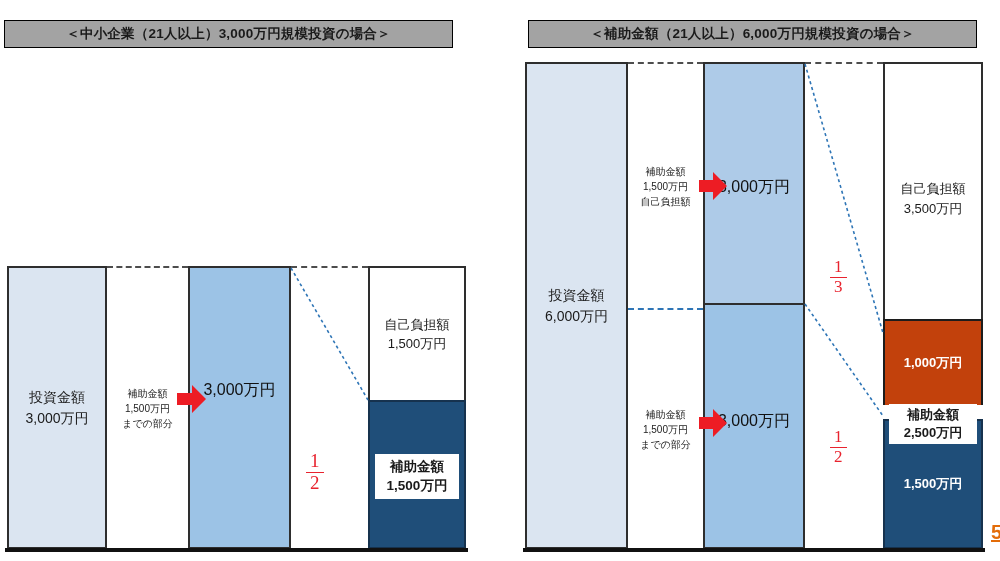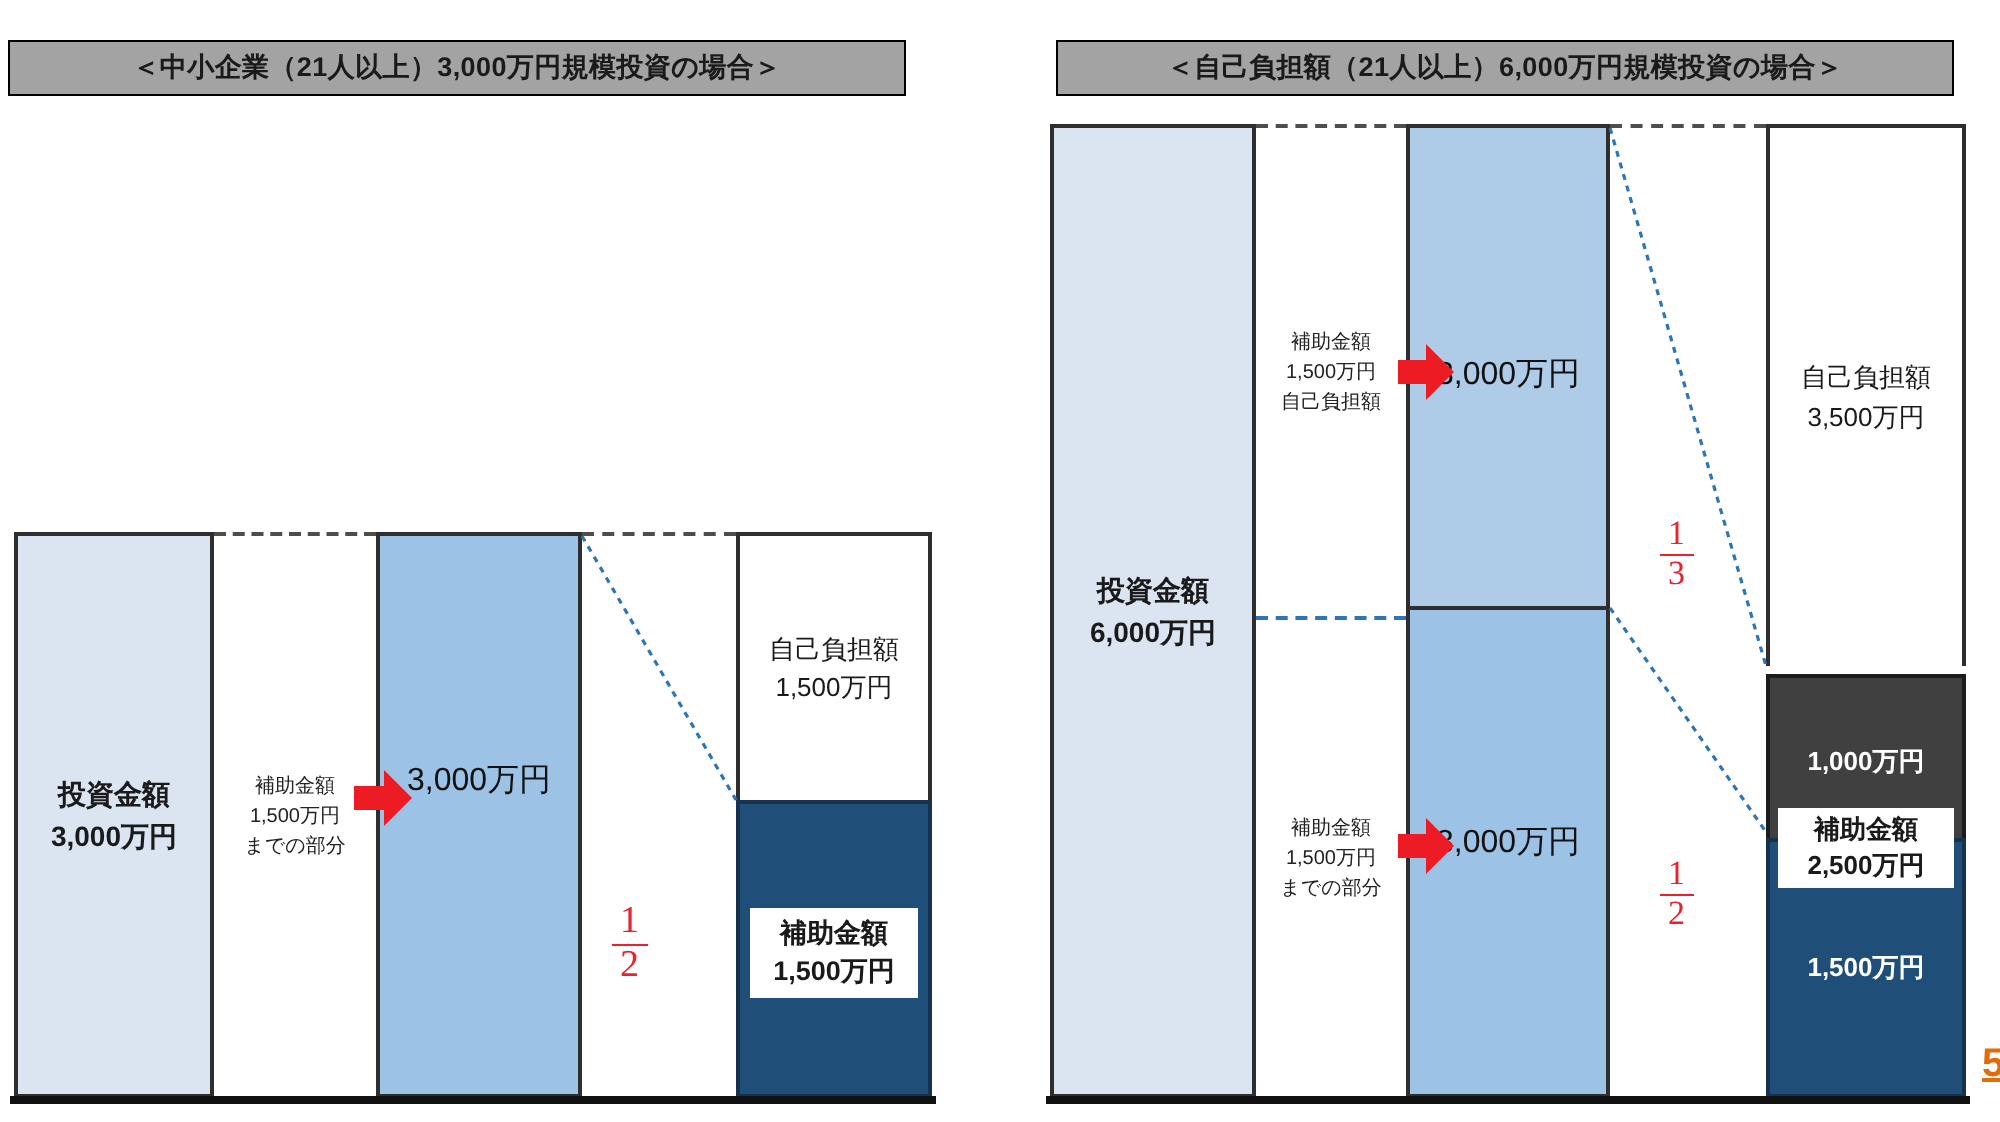--- a/index.html
+++ b/index.html
@@ -16,21 +16,21 @@
     font-size:13.5px; font-weight:bold; letter-spacing:0.2px;
     background:#a3a3a3;
   }
   .col { box-sizing:border-box; }
   .bordered { border:2px solid #2e2e2e; }
   .dashed-top { border-top:2px dashed #4d4d4d; }
   .flex-center {
     display:flex; flex-direction:column; align-items:center;
     justify-content:center; text-align:center;
   }
-  .lbl-bold { font-weight:bold; font-size:14px; line-height:1.45; }
+  .lbl-bold { font-weight:normal; font-size:14px; line-height:1.45; }
   .lbl-small { font-size:10px; line-height:1.5; color:#222; }
   .lbl-mid { font-size:13px; line-height:1.5; }
   .bar-amount { font-size:16px; text-align:center; color:#111; }
   .white-box {
     background:#ffffff;
     display:flex; flex-direction:column; align-items:center; justify-content:center;
     text-align:center; font-weight:bold; font-size:13.5px; line-height:1.4;
     z-index:6;
   }
   .seg-label { color:#ffffff; font-weight:bold; font-size:13px; }
@@ -91,21 +91,21 @@
 
   <div class="abs col" style="left:368px; top:400px; width:98px; height:149px; background:#1f4e79; border:2px solid #16324e;"></div>
   <div class="abs white-box" style="left:375px; top:454px; width:84px; height:45px;">
     <div>補助金額</div>
     <div>1,500万円</div>
   </div>
 
   <div class="abs baseline" style="left:5px; top:548px; width:463px; height:4px;"></div>
 
   <div class="abs title-box" style="left:528px; top:20px; width:449px; height:28px;">
-    <span>＜自己負担額（21人以上）6,000万円規模投資の場合＞</span>
+    <span>＜補助金額（21人以上）6,000万円規模投資の場合＞</span>
   </div>
 
   <div class="abs col bordered flex-center" style="left:525px; top:62px; width:103px; height:487px; background:#dbe5f1;">
     <div class="lbl-bold">
       <div>投資金額</div>
       <div>6,000万円</div>
     </div>
   </div>
 
   <div class="abs col dashed-top flex-center" style="left:628px; top:62px; width:75px; height:247px; background:#fff;">
@@ -144,21 +144,21 @@
     <div class="den">2</div>
   </div>
 
   <div class="abs col bordered flex-center" style="left:883px; top:62px; width:100px; height:271px; background:#fff; border-bottom:0;">
     <div class="lbl-mid">
       <div>自己負担額</div>
       <div>3,500万円</div>
     </div>
   </div>
 
-  <div class="abs col flex-center" style="left:883px; top:337px; width:100px; height:86px; background:#404040; border:2px solid #1c1c1c; border-bottom:0; padding-bottom:0;">
+  <div class="abs col flex-center" style="left:883px; top:319px; width:100px; height:86px; background:#c2410c; border:2px solid #1c1c1c; border-bottom:0; padding-bottom:0;">
     <div class="seg-label">1,000万円</div>
   </div>
 
   <div class="abs col flex-center" style="left:883px; top:419px; width:100px; height:130px; background:#1f4e79; border:2px solid #16324e;">
     <div class="seg-label">1,500万円</div>
   </div>
 
   <div class="abs white-box" style="left:889px; top:404px; width:88px; height:40px; font-size:13px;">
     <div>補助金額</div>
     <div>2,500万円</div>

